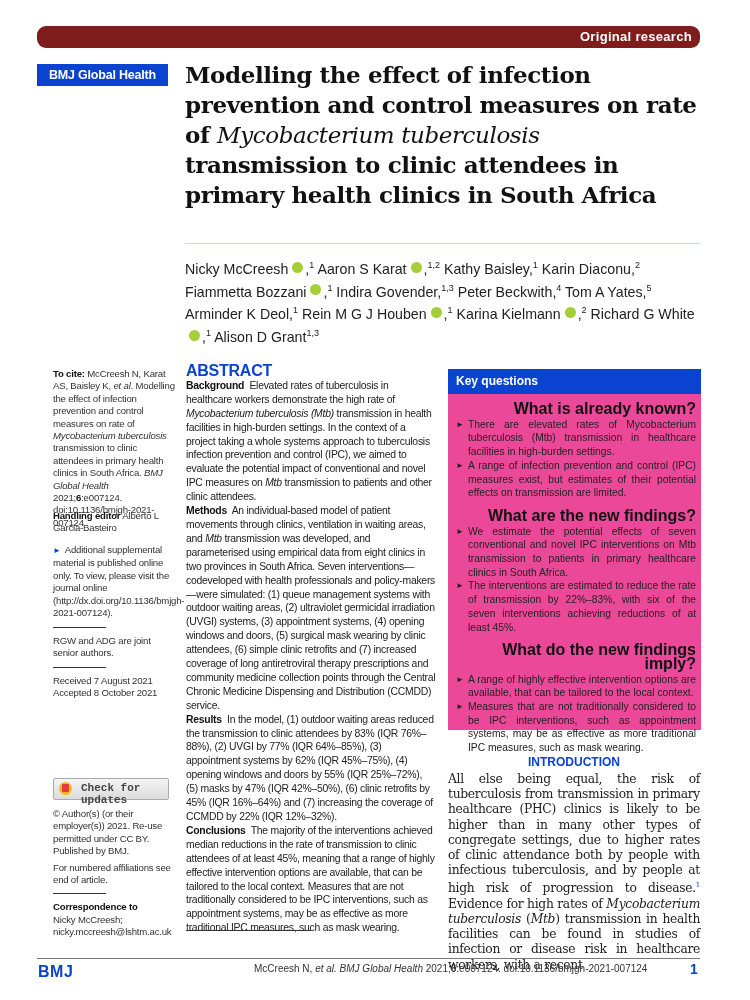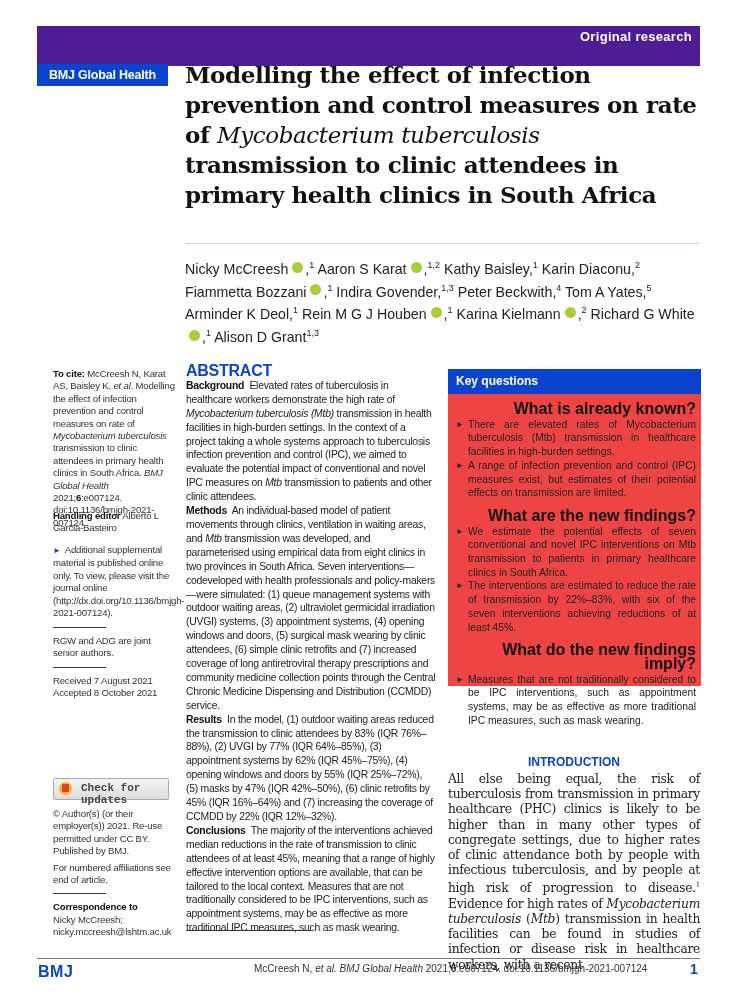--- a/index.html
+++ b/index.html
@@ -1,18 +1,18 @@
 <!DOCTYPE html>
 <html><head>
 <meta charset="utf-8">
 <style>
   html,body{margin:0;padding:0;background:#fff;}
   body{width:750px;height:1000px;position:relative;overflow:hidden;font-family:"Liberation Sans",sans-serif;color:#222;}
   .abs{position:absolute;}
-  .topbar{left:37px;top:26px;width:663px;height:40px;background:#4c1d95;}
+  .topbar{left:37px;top:26px;width:663px;height:22px;background:#7f1d1d;border-radius:9px;}
   .topbar span{position:absolute;right:8px;top:3px;color:#fff;font-weight:bold;font-size:13px;letter-spacing:0.3px;}
   .brand{left:37px;top:64px;width:131px;height:22px;background:#0a43d0;color:#fff;font-weight:bold;font-size:12.5px;line-height:22px;text-align:center;letter-spacing:-0.2px;}
   .title{left:185px;top:60px;width:520px;font-family:"DejaVu Serif",serif;font-weight:bold;font-size:23px;line-height:30px;color:#111;letter-spacing:-0.4px;}
   .title i{font-weight:normal;}
   .title-rule{left:185px;top:243px;width:515px;height:1px;background:#c9d3f2;}
   .authors{left:185px;top:256px;width:515px;font-size:14.2px;line-height:19px;color:#222;}
   .authors sup{font-size:9px;}
   .orcid{display:inline-block;width:11px;height:11px;border-radius:50%;background:#a6ce39;vertical-align:1px;margin:0 2px 0 4px;}
   .side{left:53px;width:122px;font-family:"Liberation Sans",sans-serif;font-size:9.6px;line-height:12.4px;color:#333;letter-spacing:-0.2px;}
   .side b{color:#111;}
@@ -20,21 +20,21 @@
   .tri{color:#0a43d0;font-size:8px;margin-right:4px;}
   .cfu{left:53px;top:778px;width:114px;height:20px;border:1px solid #aaa;border-radius:2px;background:linear-gradient(#f4f4f4,#dcdcdc);font-family:Liberation Mono, monospace;}
   .cfu .ic{position:absolute;left:5px;top:3px;width:13px;height:13px;border-radius:50%;background:#f5b81d;}
   .cfu .ic:after{content:"";position:absolute;left:3px;top:2px;width:7px;height:8px;background:#e23d3d;border-radius:1px;}
   .cfu .lbl{position:absolute;left:27px;top:3px;font-weight:bold;font-size:11px;color:#444;}
   .abs-col{left:186px;top:364px;width:250px;font-size:10.4px;line-height:13.9px;color:#222;letter-spacing:-0.25px;}
   .abs-col h3{margin:0 0 1px 0;color:#0a43d0;font-size:16px;font-weight:bold;}
   .abs-col p{margin:0;}
   .abs-col b{color:#111;}
   .abs-rule{left:186px;top:930px;width:125px;height:1px;background:#333;}
-  .kq{left:448px;top:369px;width:253px;height:317px;background:#ef4444;}
+  .kq{left:448px;top:369px;width:253px;height:361px;background:#ec4899;}
   .kq-head{position:absolute;left:0;top:0;width:253px;height:25px;background:#0a43d0;color:#fff;font-weight:bold;font-size:12px;line-height:25px;padding-left:8px;box-sizing:border-box;}
   .kq-body{position:absolute;left:8px;top:33px;width:240px;font-size:10.3px;line-height:13.7px;color:#222;}
   .kq-body h4{margin:0 0 2px 0;font-size:16px;font-weight:bold;color:#111;text-align:right;}
   .kq-body ul{list-style:none;margin:0 0 9px 0;padding:0;}
   .kq-body li{position:relative;padding-left:12px;text-align:justify;}
   .kq-body li:before{content:"\25BA";position:absolute;left:0;top:0;font-size:8px;color:#222;}
   .intro{left:448px;top:755px;width:252px;}
   .intro h3{margin:0 0 3px 0;color:#0a43d0;font-size:12px;font-weight:bold;text-align:center;}
   .intro p{margin:0;font-family:"DejaVu Serif",serif;font-size:12.3px;line-height:15.2px;color:#222;text-align:justify;letter-spacing:-0.3px;}
   .intro sup{font-size:7px;color:#0a43d0;}
@@ -104,20 +104,21 @@
         <li>There are elevated rates of Mycobacterium tuberculosis (Mtb) transmission in healthcare facilities in high-burden settings.</li>
         <li>A range of infection prevention and control (IPC) measures exist, but estimates of their potential effects on transmission are limited.</li>
       </ul>
       <h4>What are the new findings?</h4>
       <ul>
         <li>We estimate the potential effects of seven conventional and novel IPC interventions on Mtb transmission to patients in primary healthcare clinics in South Africa.</li>
         <li>The interventions are estimated to reduce the rate of transmission by 22%–83%, with six of the seven interventions achieving reductions of at least 45%.</li>
       </ul>
       <h4>What do the new findings imply?</h4>
       <ul>
+        <li>A range of highly effective intervention options are available, that can be tailored to the local context.</li>
         <li>Measures that are not traditionally considered to be IPC interventions, such as appointment systems, may be as effective as more traditional IPC measures, such as mask wearing.</li>
       </ul>
     </div>
 </div>
 
 <div class="abs intro">
   <h3>INTRODUCTION</h3>
   <p><span>All else being equal, the risk of tuberculosis from transmission in primary healthcare (PHC) clinics is likely to be higher than in many other types of congregate settings, due to higher rates of clinic attendance both by people with infectious tuberculosis, and by people at high risk of progression to disease.</span><sup>1</sup><span> Evidence for high rates of </span><i>Mycobacterium tuberculosis</i><span> (</span><i>Mtb</i><span>) transmission in health facilities can be found in studies of infection or disease risk in healthcare workers, with a recent</span></p>
 </div>
 

